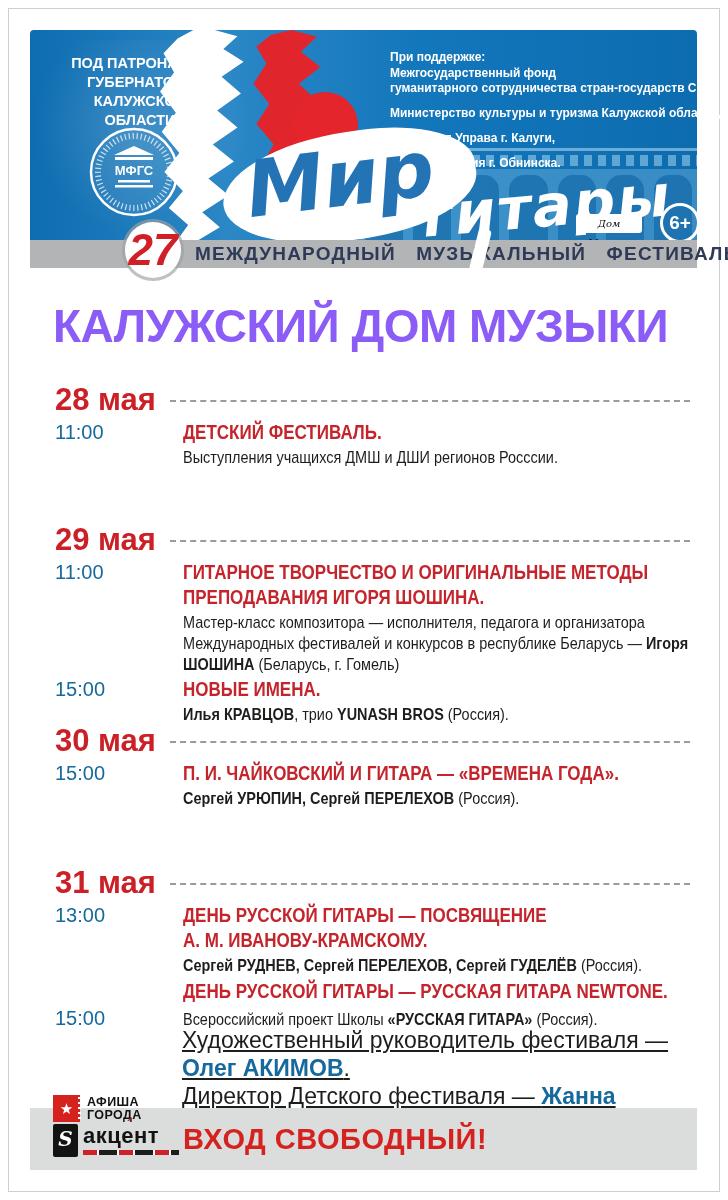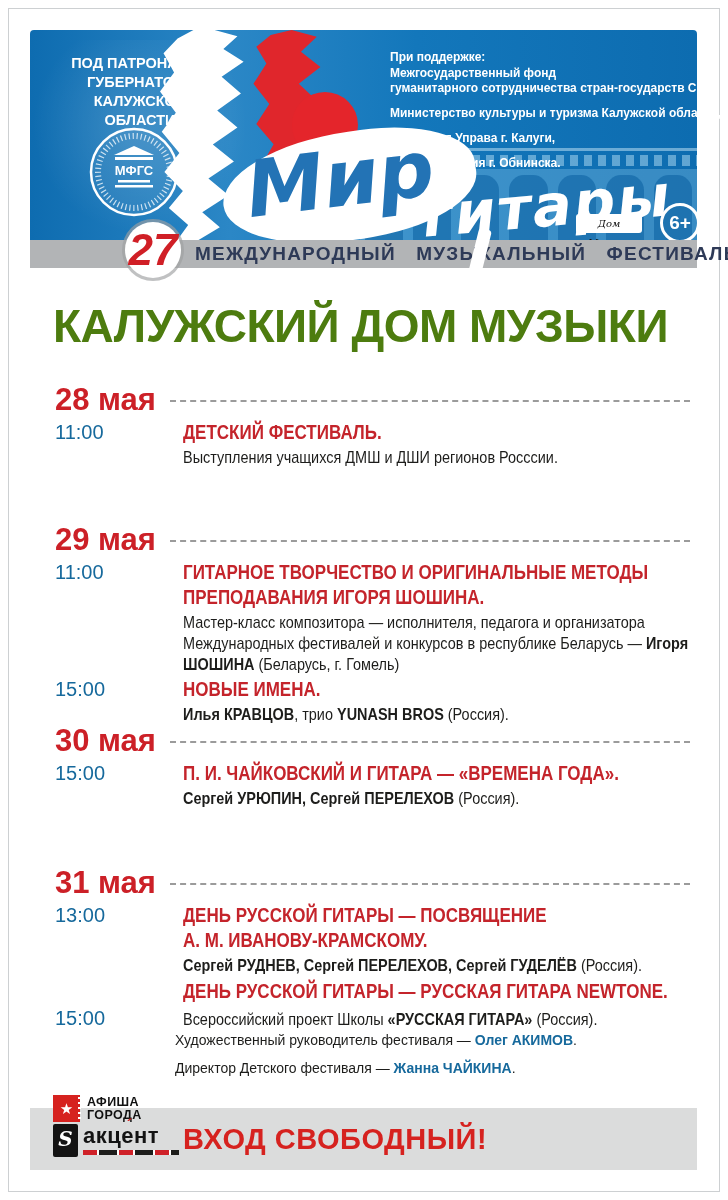--- a/index.html
+++ b/index.html
@@ -55,38 +55,38 @@
   .festival-line { padding-left:165px; font-weight:bold; font-size:19px; line-height:28px;
          color:#2e3a57; letter-spacing:1.2px; word-spacing:14px; white-space:nowrap; }
   .num-circle { position:absolute; left:95px; top:192px; width:56px; height:56px; background:#fff;
          border-radius:50%; box-shadow:0 0 0 3px rgba(158,160,162,.65); text-align:center; z-index:8; }
   .num-circle span { font-weight:bold; font-style:italic; font-size:44px; line-height:56px; color:#d01f26; }
   .descender { position:absolute; left:440px; top:198px; width:13px; height:76px; background:#fff;
          transform:rotate(14deg); z-index:7; border-radius:4px; }
 
   
   .venue { position:absolute; left:53px; top:299px; font-weight:bold; font-size:46px;
-         letter-spacing:-0.5px; color:#4d7c0f; white-space:nowrap; }
+         letter-spacing:-0.5px; color:#8b5cf6; white-space:nowrap; }
 
   .day { position:absolute; left:55px; width:635px; }
   .d28 { top:381px; } .d29 { top:521px; } .d30 { top:722px; } .d31 { top:864px; }
   .day-head { display:flex; align-items:center; height:37px; }
   .date { font-weight:bold; font-size:31px; color:#cc2027; white-space:nowrap; }
   .dashes { flex:1; border-top:2px dashed #9b9b9b; margin-left:14px; margin-top:2px; }
   .event { display:flex; margin-top:2px; }
   .time { width:128px; flex:0 0 128px; font-weight:normal; font-size:20px; color:#16699c; padding-top:1px; }
   .ebody { flex:1; }
   .etitle { font-weight:bold; font-size:20px; line-height:25px; color:#c4242b; white-space:pre-line;
          transform:scaleX(.85); transform-origin:0 0; width:118%; }
   .etitle.second { margin-top:3px; }
   .desc { font-size:17px; line-height:21px; color:#1d1d1b; margin-top:2px;
          width:600px; transform:scaleX(.85); transform-origin:0 0; }
   .desc .b { font-weight:bold; }
 
-  .credits { position:absolute; left:175px; top:1026px; font-size:14px; line-height:28px; color:#1d1d1b; }
+  .credits { position:absolute; left:182px; top:1026px; font-size:23px; line-height:28px; color:#1d1d1b;text-decoration:underline; }
   .credits .nm { font-weight:bold; color:#16699c; }
 
   
   .fstrip { position:absolute; left:30px; top:1108px; width:667px; height:62px; background:#dbdcdc; }
   .afisha { position:absolute; left:53px; top:1095px; display:flex; gap:7px; align-items:center; }
   .af-sq { position:relative; width:27px; height:27px; background:#d6221f; color:#fff; font-size:15px;
          line-height:27px; text-align:center; }
   .af-sq::after { content:''; position:absolute; right:-1px; top:2px; width:3px; height:23px;
          background:repeating-linear-gradient(180deg,#fff 0 2px, rgba(255,255,255,0) 2px 5px); }
   .af-tx { display:flex; flex-direction:column; font-weight:bold; font-size:12.5px; line-height:12.5px;

